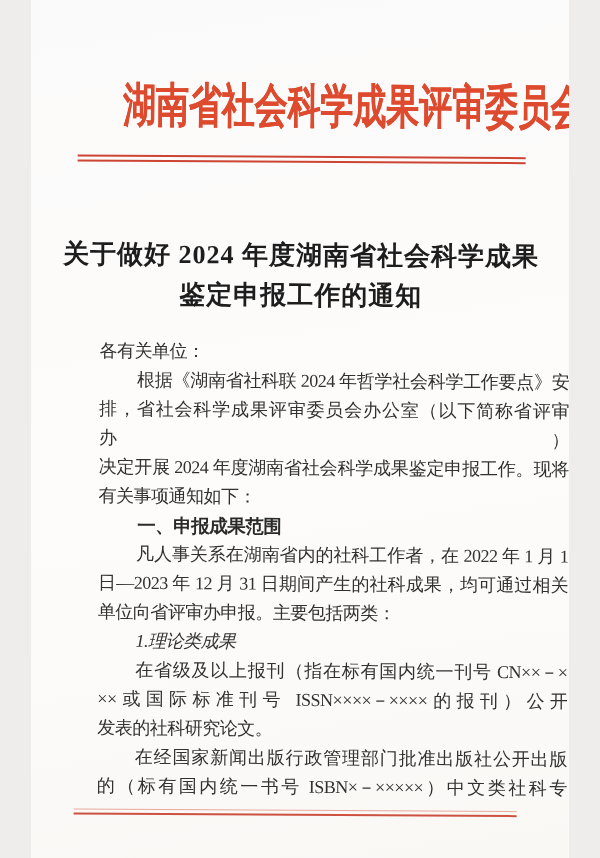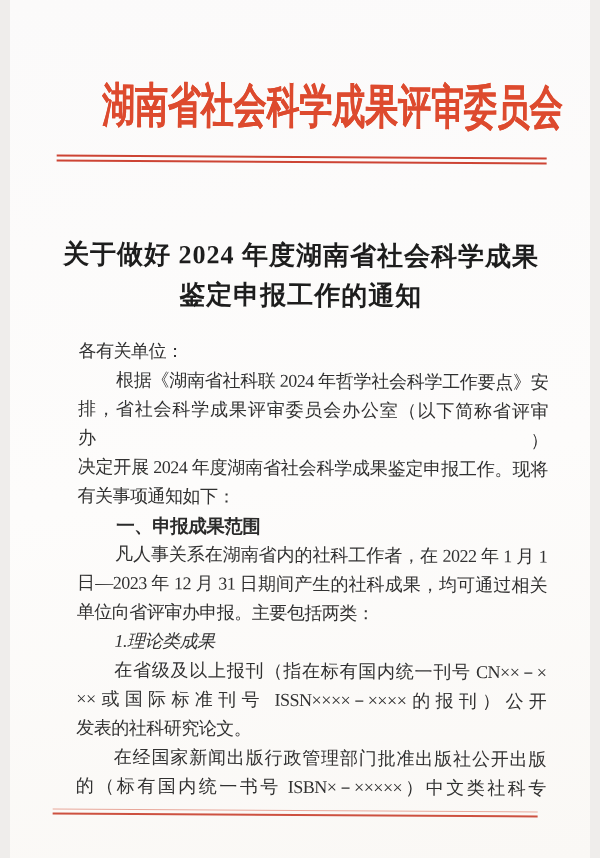--- a/index.html
+++ b/index.html
@@ -2,21 +2,21 @@
 <html style="--letterhead-red: #dd4a2e; --rule-red: #cd4434; --rule-red-light: #e8a89b; --rule-red-soft: #cd5140; --body-text: #313131;"><head>
 <meta charset="utf-8">
 <style>
   html, body {
     margin: 0;
     padding: 0;
     background: #efedeb;
   }
   .page {
     position: relative;
-    width: 580px;
+    width: 538px;
     height: 858px;
     margin: 0 auto;
     overflow: hidden;
     background: linear-gradient(172deg, #fbfafa 0%, #fdfcfb 55%, #faf8f5 100%);
     font-family: "Liberation Serif", "DejaVu Serif", serif;
     color: var(--body-text, #313131);
   }
   .tilt {
     position: absolute;
     inset: 0;

